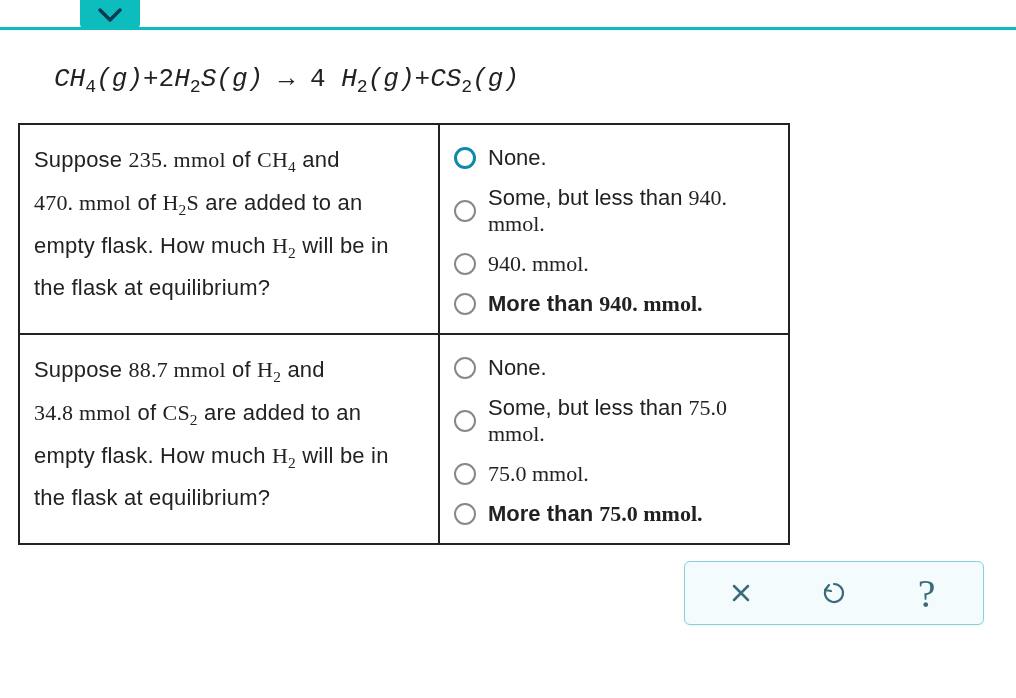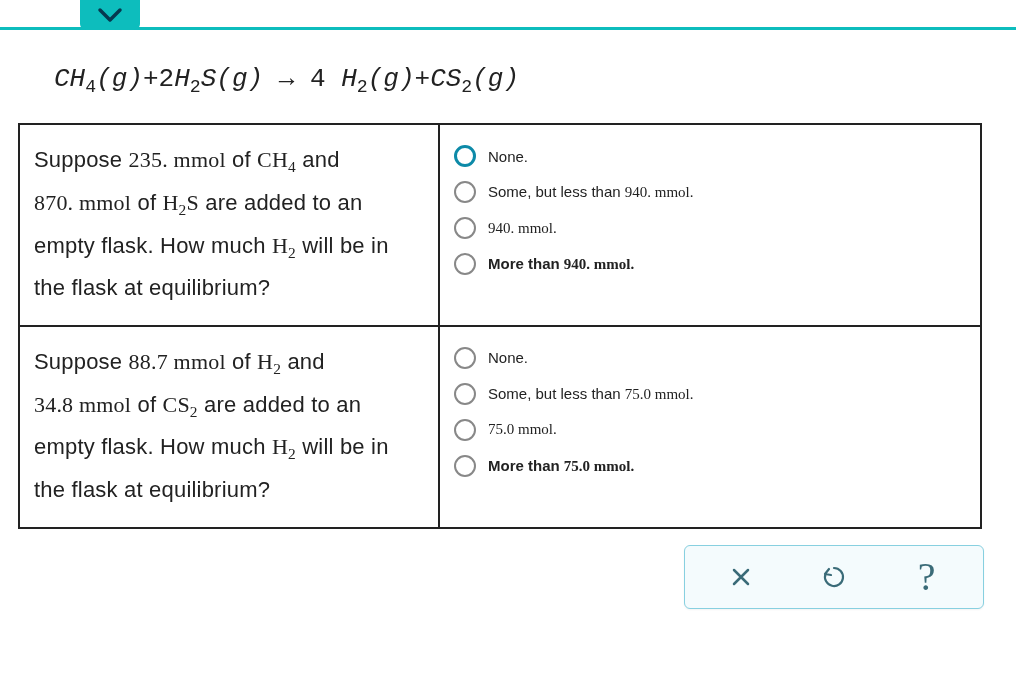--- a/index.html
+++ b/index.html
@@ -48,37 +48,37 @@
   .equation .arrow { font-style: normal; }
   .roman { font-style: normal; }
   .outro {
     font-size: 22px;
     line-height: 1.5;
     margin-top: 12px;
     letter-spacing: 0.2px;
   }
   table.q {
     border-collapse: collapse;
-    width: 964px;
+    width: 772px;
     margin: 26px 0 0 4px;
     border: 2px solid #222;
   }
   table.q td {
     border: 2px solid #222;
     vertical-align: top;
     padding: 14px 18px 16px 14px;
   }
   td.prompt {
     width: 420px;
     font-size: 22px;
     line-height: 1.9;
     letter-spacing: 0.2px;
   }
   td.answers {
-    font-size: 15px;
+    font-size: 22px;
   }
   .chem { font-family: "Times New Roman", Times, serif; }
   .chem .sub { font-size: 0.7em; vertical-align: sub; }
   .opt {
     display: flex;
     align-items: center;
     gap: 12px;
     margin: 6px 0 14px 0;
     cursor: pointer;
   }
@@ -155,21 +155,21 @@
     <span class="arrow"> <span>→</span> </span>
     <span class="roman">4</span> <span>H</span><span class="sub">2</span><span>(g)</span><span>+</span><span>CS</span><span class="sub">2</span><span>(g)</span>
   </div>
 
 
   <table class="q">
     <tbody>
         <tr>
       <td class="prompt">
         <span>Suppose </span><span class="mmol">235. mmol</span><span> of </span><span class="chem"><span>CH</span><span class="sub">4</span></span><span> and</span><br>
-        <span class="mmol">870. mmol</span><span> of </span><span class="chem"><span>H</span><span class="sub">2</span><span>S</span></span><span> are added to an</span><br>
+        <span class="mmol">470. mmol</span><span> of </span><span class="chem"><span>H</span><span class="sub">2</span><span>S</span></span><span> are added to an</span><br>
         <span>empty flask. How much </span><span class="chem"><span>H</span><span class="sub">2</span></span><span> will be in</span><br>
         <span>the flask at equilibrium?</span>
       </td>
       <td class="answers">
         <div class="opt">
           <span class="radio selected"></span>
           <span>None.</span>
         </div>
         <div class="opt">
           <span class="radio"></span>

